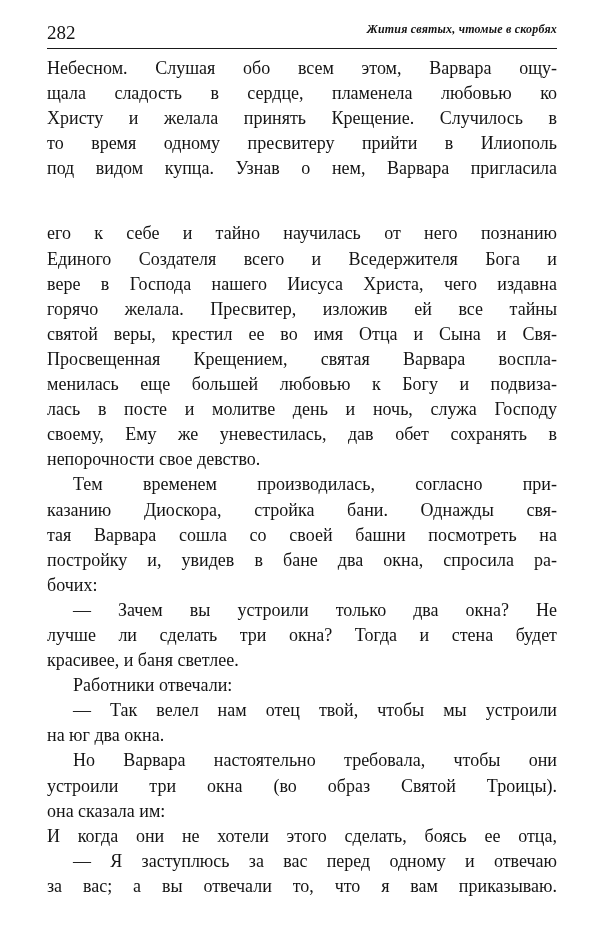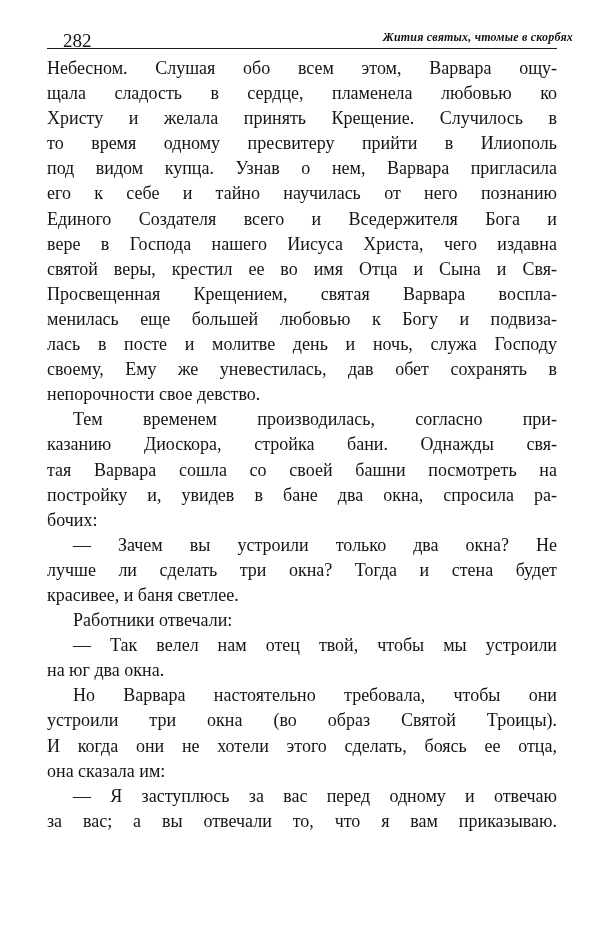--- a/index.html
+++ b/index.html
@@ -1,19 +1,19 @@
 <!DOCTYPE html>
 <html><head>
 <meta charset="utf-8">
 <style>
   html, body { margin: 0; padding: 0; background: #ffffff; }
   body { width: 600px; height: 939px; position: relative; overflow: hidden; color: #141414; }
   .page { position: absolute; left: 47px; top: 0; width: 510px; }
-  .header { position: absolute; left: 0; top: 28px; width: 510px; height: 26px;
-            font-family: "Liberation Serif", serif; font-size: 19px; margin-left: 16px; }
+  .header { position: absolute; left: 0; top: 20px; width: 510px; height: 26px;
+            font-family: "Liberation Serif", serif; font-size: 19px; }
   .page-number { position: absolute; left: 0; top: 2px; }
   .running-title { position: absolute; right: 0; top: 2px; font-style: italic; font-weight: bold; font-size: 12px; letter-spacing: 0.2px; }
   .rule { position: absolute; left: 0; top: 48px; width: 510px; height: 0; border-top: 1.5px solid #1a1a1a; }
   .body-text { position: absolute; left: 0; top: 56px; width: 510px;
                font-family: "Liberation Serif", serif; font-size: 18px; line-height: 25.1px; }
   .line { display: block; height: 25.1px; white-space: nowrap; text-align: justify; text-align-last: justify; }
   .line.last { text-align-last: left; }
   .line.indent { padding-left: 26px; }
 </style>
 </head>
@@ -24,40 +24,41 @@
     <span class="page-number">282</span>
     <span class="running-title">Жития святых, чтомые в скорбях</span>
   </div>
   <div class="rule"></div>
   <div class="body-text" id="body-text">
       <span class="line" style="white-space: nowrap;">Небесном. Слушая обо всем этом, Варвара ощу-</span>
       <span class="line" style="white-space: nowrap;">щала сладость в сердце, пламенела любовью ко</span>
       <span class="line" style="white-space: nowrap;">Христу и желала принять Крещение. Случилось в</span>
       <span class="line" style="white-space: nowrap;">то время одному пресвитеру прийти в Илиополь</span>
       <span class="line" style="white-space: nowrap;">под видом купца. Узнав о нем, Варвара пригласила</span>
-      <span class="line" style="white-space: nowrap;">его к себе и тайно научилась от него познанию</span>
+      <span class="line" style="white-space: nowrap; margin-top: 40px;">его к себе и тайно научилась от него познанию</span>
       <span class="line" style="white-space: nowrap;">Единого Создателя всего и Вседержителя Бога и</span>
       <span class="line" style="white-space: nowrap;">вере в Господа нашего Иисуса Христа, чего издавна</span>
+      <span class="line" style="white-space: nowrap;">горячо желала. Пресвитер, изложив ей все тайны</span>
       <span class="line" style="white-space: nowrap;">святой веры, крестил ее во имя Отца и Сына и Свя-</span>
       <span class="line" style="white-space: nowrap;">Просвещенная Крещением, святая Варвара воспла-</span>
       <span class="line" style="white-space: nowrap;">менилась еще большей любовью к Богу и подвиза-</span>
       <span class="line" style="white-space: nowrap;">лась в посте и молитве день и ночь, служа Господу</span>
       <span class="line" style="white-space: nowrap;">своему, Ему же уневестилась, дав обет сохранять в</span>
       <span class="line last" style="white-space: nowrap;">непорочности свое девство.</span>
       <span class="line indent" style="white-space: nowrap;">Тем временем производилась, согласно при-</span>
       <span class="line" style="white-space: nowrap;">казанию Диоскора, стройка бани. Однажды свя-</span>
       <span class="line" style="white-space: nowrap;">тая Варвара сошла со своей башни посмотреть на</span>
       <span class="line" style="white-space: nowrap;">постройку и, увидев в бане два окна, спросила ра-</span>
       <span class="line last" style="white-space: nowrap;">бочих:</span>
       <span class="line indent" style="white-space: nowrap;">— Зачем вы устроили только два окна? Не</span>
       <span class="line" style="white-space: nowrap;">лучше ли сделать три окна? Тогда и стена будет</span>
       <span class="line last" style="white-space: nowrap;">красивее, и баня светлее.</span>
       <span class="line indent last" style="white-space: nowrap;">Работники отвечали:</span>
       <span class="line indent" style="white-space: nowrap;">— Так велел нам отец твой, чтобы мы устроили</span>
       <span class="line last" style="white-space: nowrap;">на юг два окна.</span>
       <span class="line indent" style="white-space: nowrap;">Но Варвара настоятельно требовала, чтобы они</span>
       <span class="line" style="white-space: nowrap;">устроили три окна (во образ Святой Троицы).</span>
+      <span class="line last" style="white-space: nowrap;">она сказала им:</span>
       <span class="line" style="white-space: nowrap;">И когда они не хотели этого сделать, боясь ее отца,</span>
-      <span class="line last" style="white-space: nowrap;">она сказала им:</span>
       <span class="line indent" style="white-space: nowrap;">— Я заступлюсь за вас перед одному и отвечаю</span>
       <span class="line" style="white-space: nowrap;">за вас; а вы отвечали то, что я вам приказываю.</span>
     </div>
 </div>
 
 </body></html>

